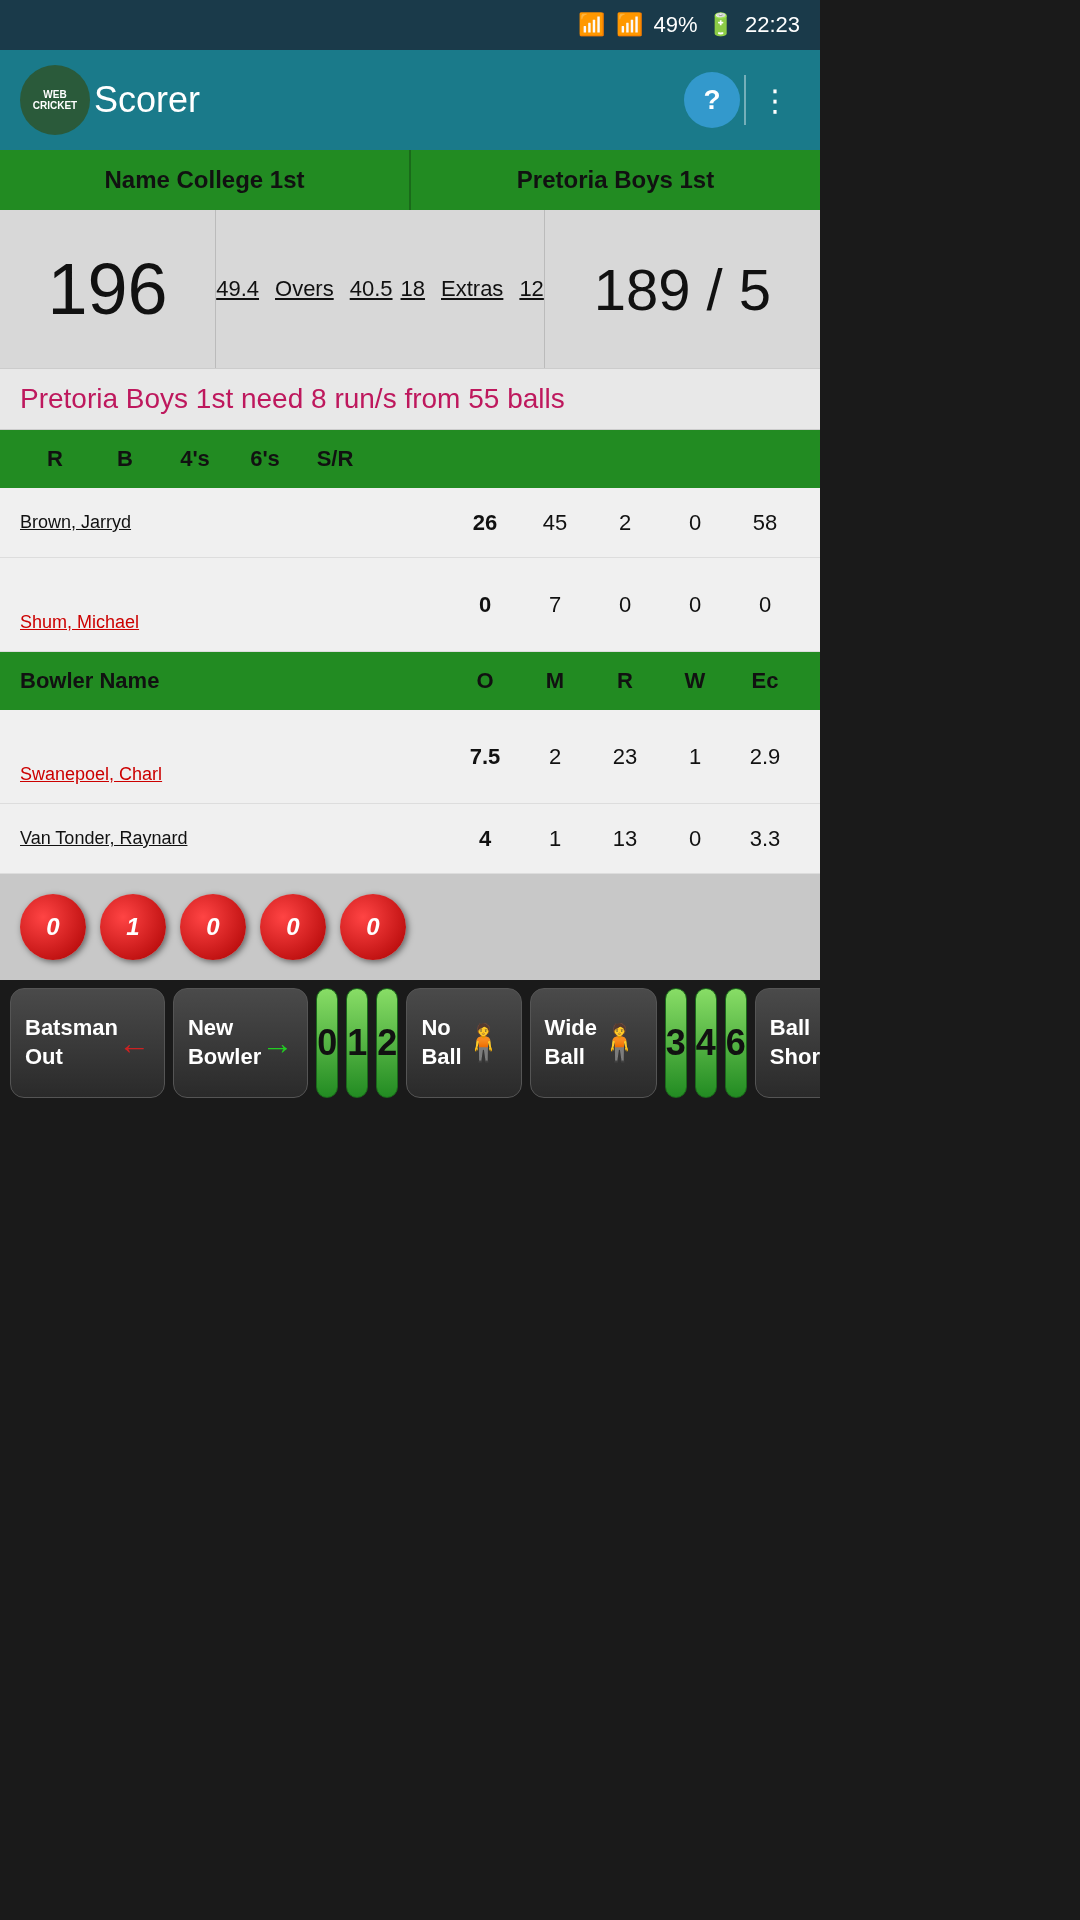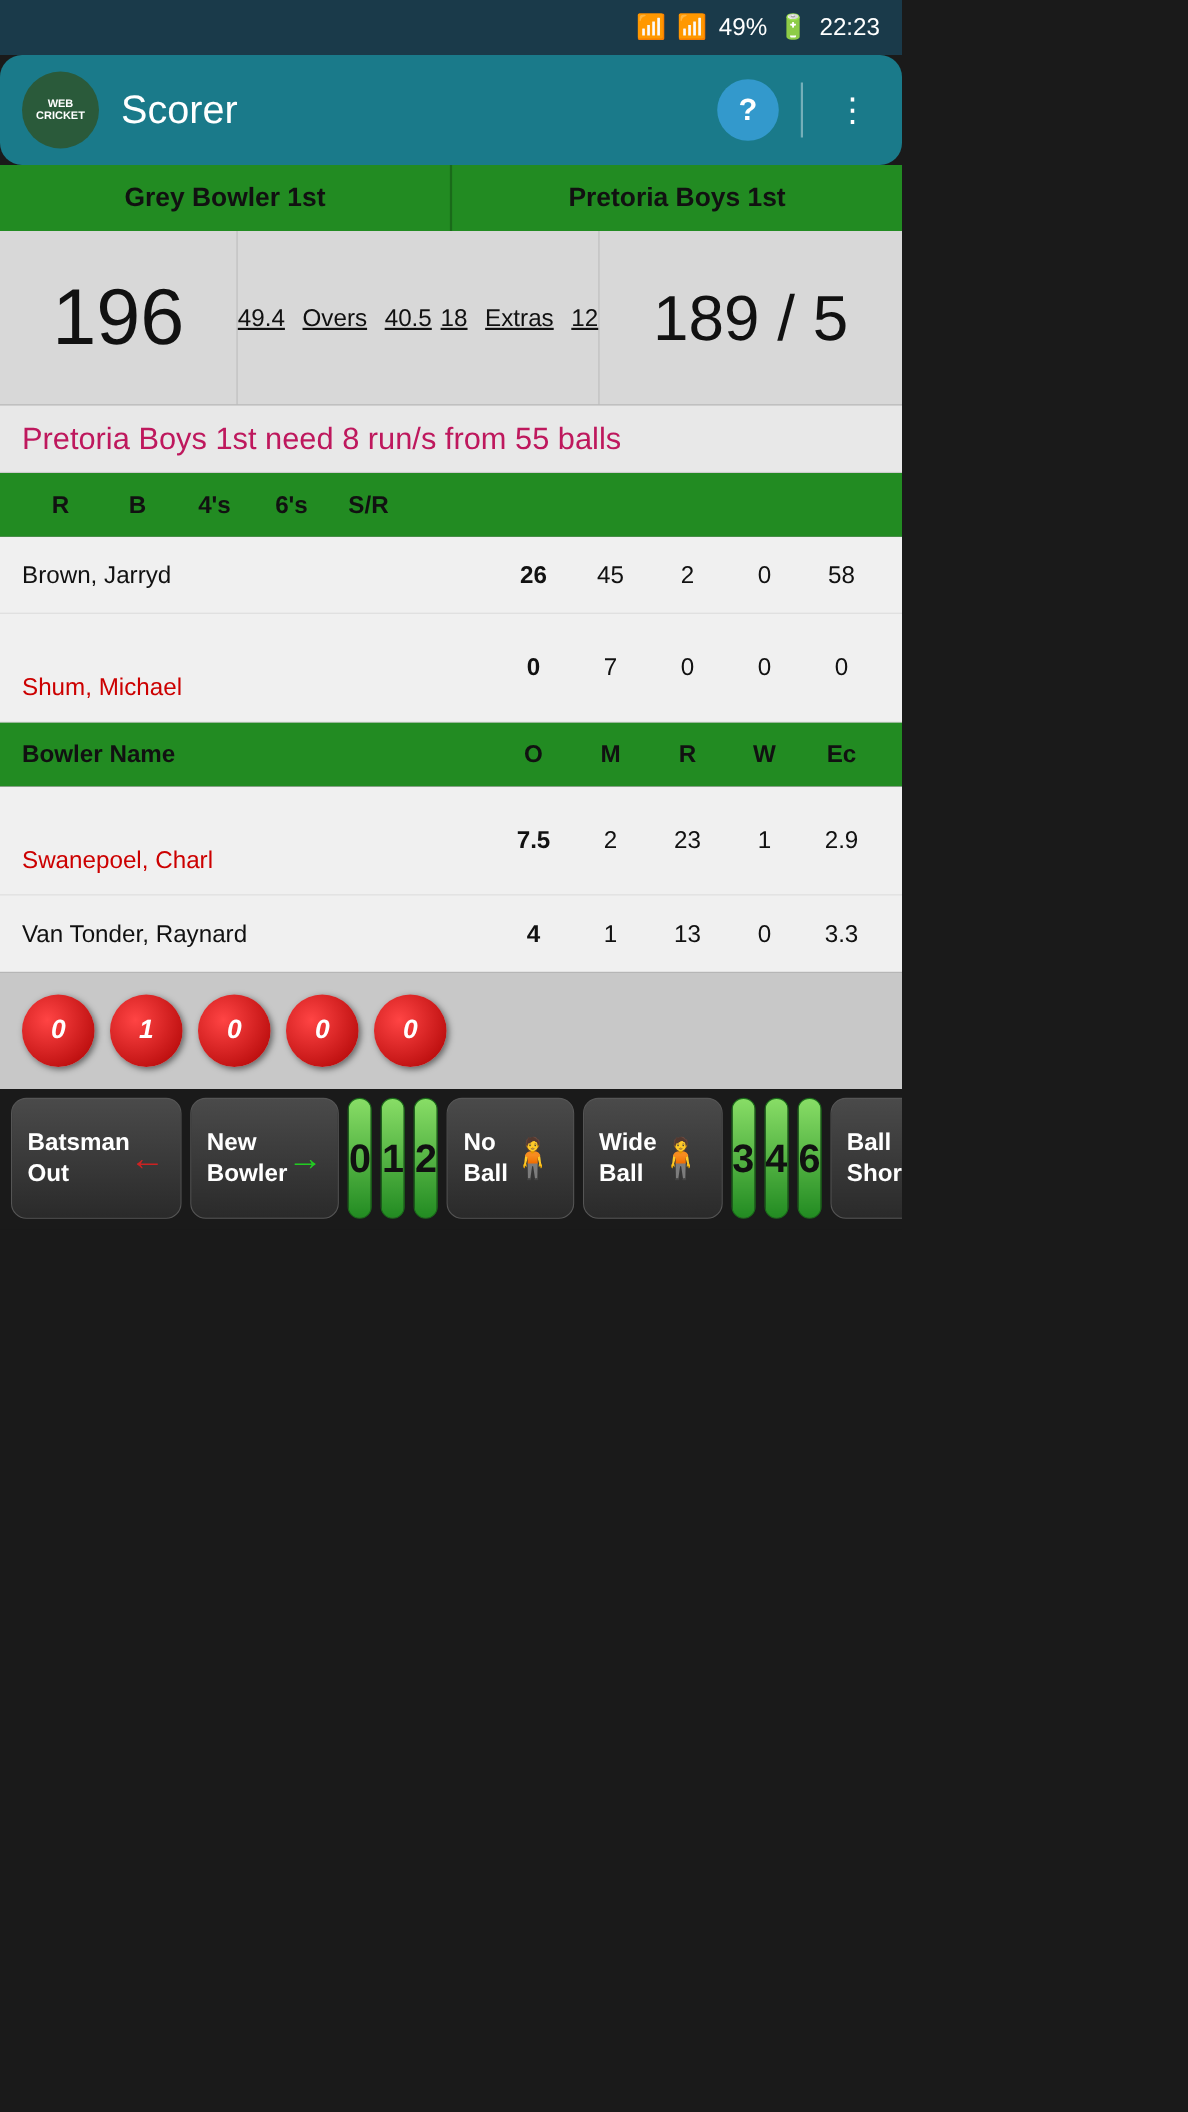--- a/index.html
+++ b/index.html
@@ -26,22 +26,21 @@
       font-size: 22px;
     }
 
     
     .app-header {
       background: #1a7a8a;
       height: 100px;
       display: flex;
       align-items: center;
       padding: 0 20px;
-      gap: 20px;
-      border-radius: 20px;
+      gap: 4px;
     }
     .app-logo {
       width: 70px;
       height: 70px;
       background: #2a5a3a;
       border-radius: 50%;
       display: flex;
       align-items: center;
       justify-content: center;
       font-size: 12px;
@@ -179,22 +178,23 @@
     }
     .table-row {
       display: flex;
       align-items: center;
       padding: 18px 20px;
       border-bottom: 1px solid #ddd;
       min-height: 70px;
     }
     .table-row .col-name {
       flex: 1;
-      font-size: 22px;
-      color: #111;
+      font-size: 18px;
+      color: #111;
+      text-decoration: underline;
     }
     .table-row .col-name.active {
       color: #cc0000;
       margin-top: 36px;
     }
     .table-row .col-stat {
       width: 70px;
       text-align: center;
       font-size: 22px;
       color: #111;
@@ -337,21 +337,21 @@
   </div>
   <span class="app-title">Scorer</span>
   <div class="help-btn">
     <span>?</span>
   </div>
   <div class="divider-v"></div>
   <div class="menu-dots">⋮</div>
 </div>
 
 <div class="teams-row">
-  <div class="team-btn">Grey Bowler 1st</div>
+  <div class="team-btn">Name College 1st</div>
   <div class="team-btn">Pretoria Boys 1st</div>
 </div>
 
 <div class="score-section">
   <div class="score-left">196</div>
   <div class="score-middle">
     <div class="row">
       <span>49.4</span>
       <span>Overs</span>
       <span>40.5</span>

